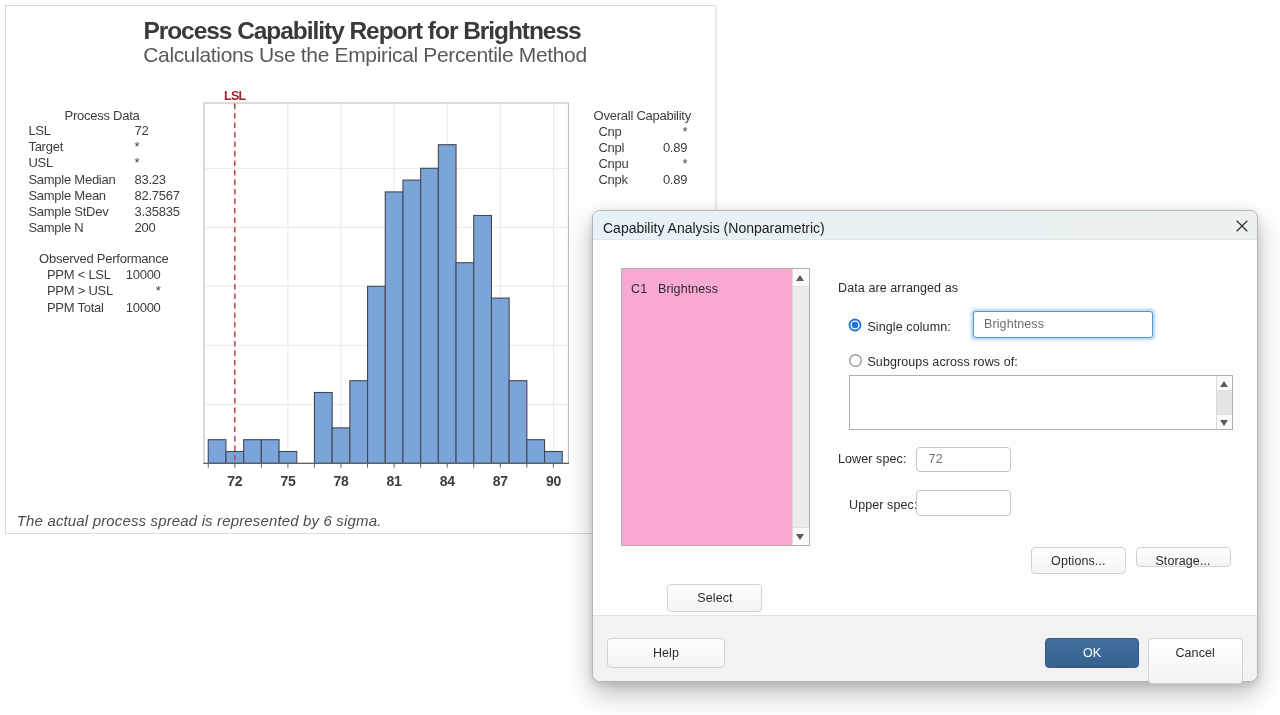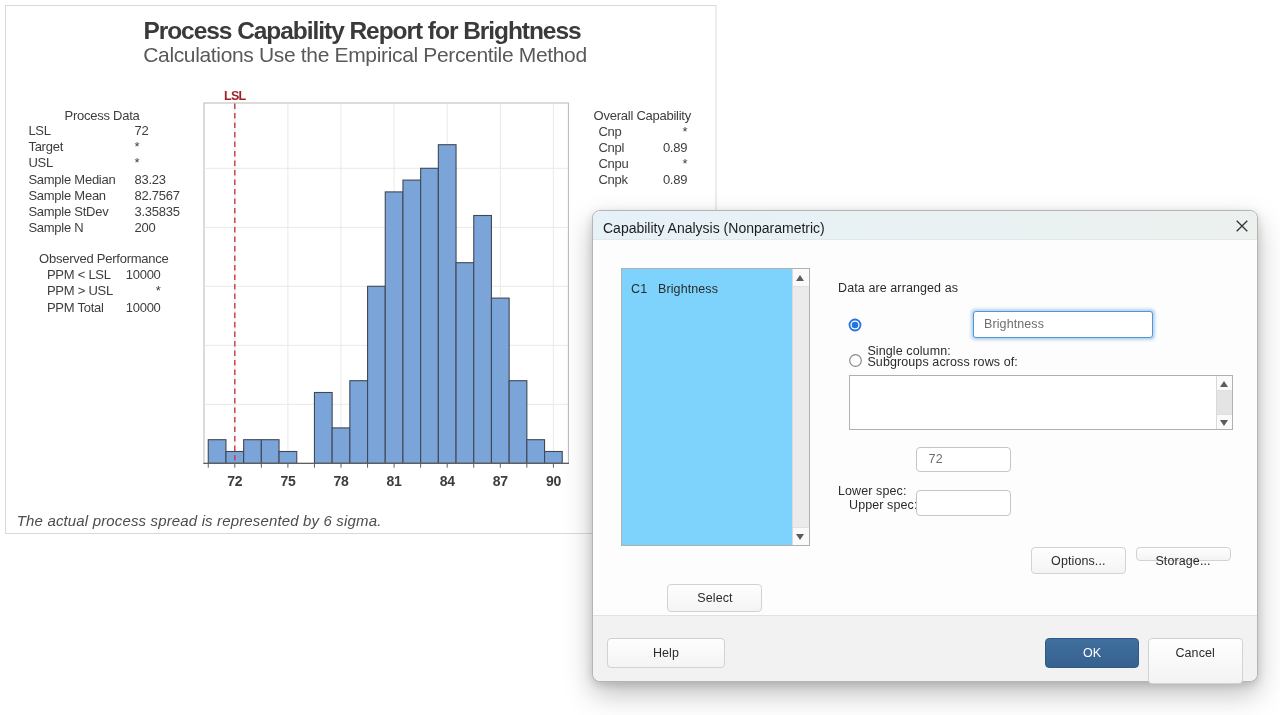--- a/index.html
+++ b/index.html
@@ -11,21 +11,21 @@
 #dlg { position:absolute; left:592px; top:210px; width:666px; height:472px;
   background:#fdfdfd; border:1px solid #b5b5b5; border-radius:8px;
   box-shadow:0 12px 28px rgba(0,0,0,0.25), 0 3px 9px rgba(0,0,0,0.14);
   font-size:12.5px; color:#2b2b2b; letter-spacing:0.1px; }
 #titlebar { position:absolute; left:0; top:0; right:0; height:29px;
   background:linear-gradient(90deg,#e6f1f8 0%,#ecf1ee 100%);
   border-radius:8px 8px 0 0; border-bottom:1px solid #e3e8e8; }
 #titletext { position:absolute; left:10px; top:9px; font-size:14px; letter-spacing:0; color:#1d1d1d; }
 #closex { position:absolute; right:9px; top:8.5px; }
 #listbox { position:absolute; left:27.5px; top:56.5px; width:189px; height:278px;
-  background:#7dd3fc; border:1px solid #b0b0b0; }
+  background:#f9a8d4; border:1px solid #b0b0b0; }
 .sbar { position:absolute; right:0; top:0; bottom:0; width:17px; background:#ebebeb;
   border-left:1px solid #dadada; }
 .sbtn { position:absolute; left:0; width:16px; height:18px; background:#fafafa; }
 .sbtn.up { top:0; border-bottom:1px solid #e0e0e0; }
 .sbtn.dn { bottom:0; border-top:1px solid #e0e0e0; }
 .tri-up { width:0; height:0; border-left:4.5px solid transparent; border-right:4.5px solid transparent;
   border-bottom:6px solid #5c5c5c; position:absolute; left:3.5px; top:6px; }
 .tri-dn { width:0; height:0; border-left:4.5px solid transparent; border-right:4.5px solid transparent;
   border-top:6px solid #5c5c5c; position:absolute; left:3.5px; top:6px; }
 #lbitem { position:absolute; left:9.5px; top:13px; }
@@ -155,48 +155,48 @@
     </div>
   </div>
 
   <div class="lbl" style="left:245px; top:69.8px;">Data are arranged as</div>
 
   <svg style="position:absolute; left:255px; top:107px;" width="14" height="14" viewBox="0 0 14 14">
     <circle cx="7" cy="7" r="6.4" fill="#2274e0"></circle>
     <circle cx="7" cy="7" r="4.6" fill="#ffffff"></circle>
     <circle cx="7" cy="7" r="3.3" fill="#2274e0"></circle>
   </svg>
-  <div class="lbl" style="left:274.4px; top:108.8px;margin-top:24px;">Single column:</div>
+  <div class="lbl" style="left:274.4px; top:108.8px;">Single column:</div>
   <div class="inp" style="left:380px; top:99.9px; width:180px; height:27px; border:1px solid #5695d2; border-radius:3px; box-shadow:0 0 3px 1.5px rgba(120,175,230,0.55);">
     <div style="position:absolute; left:10px; top:5.5px;">Brightness</div>
   </div>
 
   <svg style="position:absolute; left:255.8px; top:143.3px;" width="13" height="13" viewBox="0 0 13 13">
     <circle cx="6.5" cy="6.5" r="5.8" fill="#ffffff" stroke="#8a8a8a" stroke-width="1.2"></circle>
   </svg>
   <div class="lbl" style="left:274.4px; top:143.5px;">Subgroups across rows of:</div>
   <div style="position:absolute; left:256px; top:164.4px; width:384.2px; height:55px; background:#fff; border:1px solid #b0b0b0;">
     <div style="position:absolute; right:0; top:0; bottom:0; width:16px; background:#e4e4e4; border-left:1px solid #d9d9d9;">
       <div class="sbtn up" style="width:15px; height:15px;">
           <div class="tri-up" style="left:3px; top:4.5px;"></div>
         </div>
       <div class="sbtn dn" style="width:15px; height:15px;">
           <div class="tri-dn" style="left:3px; top:4.5px;"></div>
         </div>
     </div>
   </div>
 
-  <div class="lbl" style="left:245px; top:241.3px;margin-top:32px;">Lower spec:</div>
+  <div class="lbl" style="left:245px; top:241.3px;">Lower spec:</div>
   <div class="inp" style="left:322.6px; top:235.7px; width:95.2px; height:25px;">
     <div style="position:absolute; left:12px; top:4.5px;">72</div>
   </div>
   <div class="lbl" style="left:256px; top:287px;">Upper spec:</div>
   <div class="inp" style="left:322.6px; top:279.4px; width:95.2px; height:26px;"></div>
 
   <div class="btn" style="left:437.5px; top:335.8px; width:95.7px; height:27px; line-height:26px;">Options...</div>
-  <div class="btn" style="left:542.5px; top:335.8px; width:95.1px; height:14px; line-height:26px;">Storage...</div>
+  <div class="btn" style="left:542.5px; top:335.8px; width:95.1px; height:20px; line-height:26px;">Storage...</div>
   <div class="btn" style="left:74.4px; top:349.4px; width:95.1px; height:27.4px; line-height:26px;margin-top:24px;">Select</div>
 
   <div id="footer"></div>
   <div class="btn" style="left:14px; top:427.2px; width:118px; height:29.8px; line-height:28px;">Help</div>
   <div class="btn" id="okbtn" style="left:452.1px; top:427.1px; width:93.9px; height:29.9px; line-height:28px;text-align:center;">OK</div>
   <div class="btn" style="left:554.8px; top:427px; width:94.8px; height:46px; line-height:28px;">Cancel</div>
 </div>
 
 </body></html>

